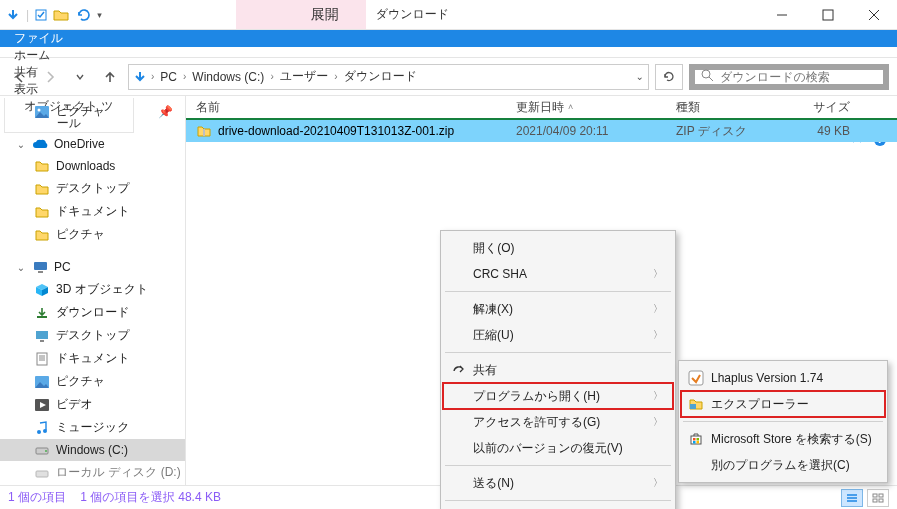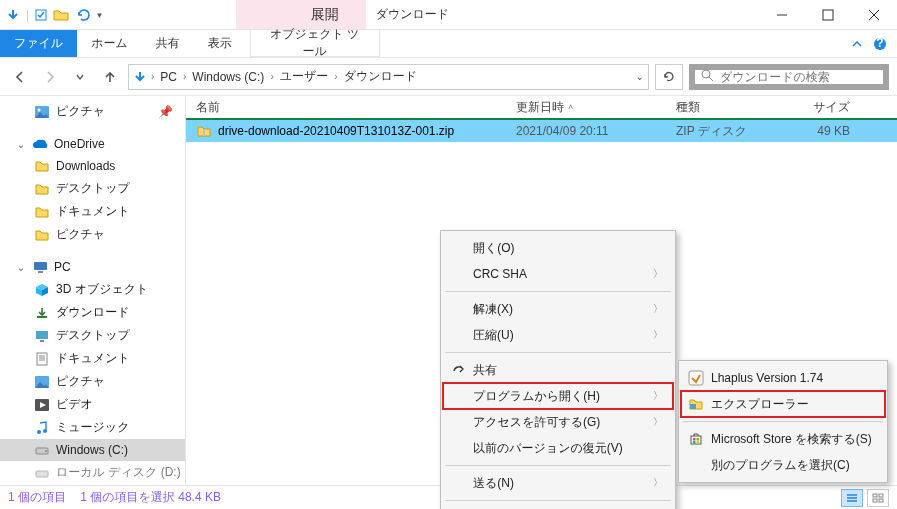--- a/index.html
+++ b/index.html
@@ -10,21 +10,21 @@
   .qat { display: flex; align-items: center; gap: 6px; padding: 0 6px; }
   .qat svg { display: block; }
   .ribbon-contextual { margin-left: 128px; display: flex; align-items: stretch; }
   .ctx-tab { background: #fbe4ec; min-width: 130px; text-align: center; display: flex; align-items: center; justify-content: center; color: #333; font-size: 14px; padding-left: 48px; }
   .titlebar-title { flex: 1; display: flex; align-items: center; padding-left: 10px; color: #333; }
   .win-controls { display: flex; }
   .win-btn { width: 46px; display: flex; align-items: center; justify-content: center; }
   .win-btn svg { display:block; }
 
   
-  .ribbon { height: 28px; display: flex; align-items: stretch; border-bottom: 1px solid #e5e5e5; }
+  .ribbon { height: 28px; display: flex; align-items: stretch; border-bottom: 1px solid #e5e5e5; flex-direction: column; }
   .file-tab { background: #1e87e5; color: #fff; padding: 0 14px; display: flex; align-items: center; font-size: 12px; }
   .ribbon-tab { padding: 0 14px; display: flex; align-items: center; color: #333; }
   .ribbon-right { margin-left: auto; display: flex; align-items: center; gap: 10px; padding-right: 10px; }
   .chevron svg, .help svg { display:block; }
 
   
   .navrow { height: 38px; display: flex; align-items: center; gap: 6px; padding: 4px 8px; border-bottom: 1px solid #e5e5e5; }
   .nav-arrow { width: 24px; height: 24px; display:flex; align-items:center; justify-content:center; }
   .nav-arrow.disabled svg path { stroke: #bbb; }
   .addr { flex: 1; height: 26px; border: 1px solid #ccc; display: flex; align-items: center; padding: 0 4px; gap: 4px; }

